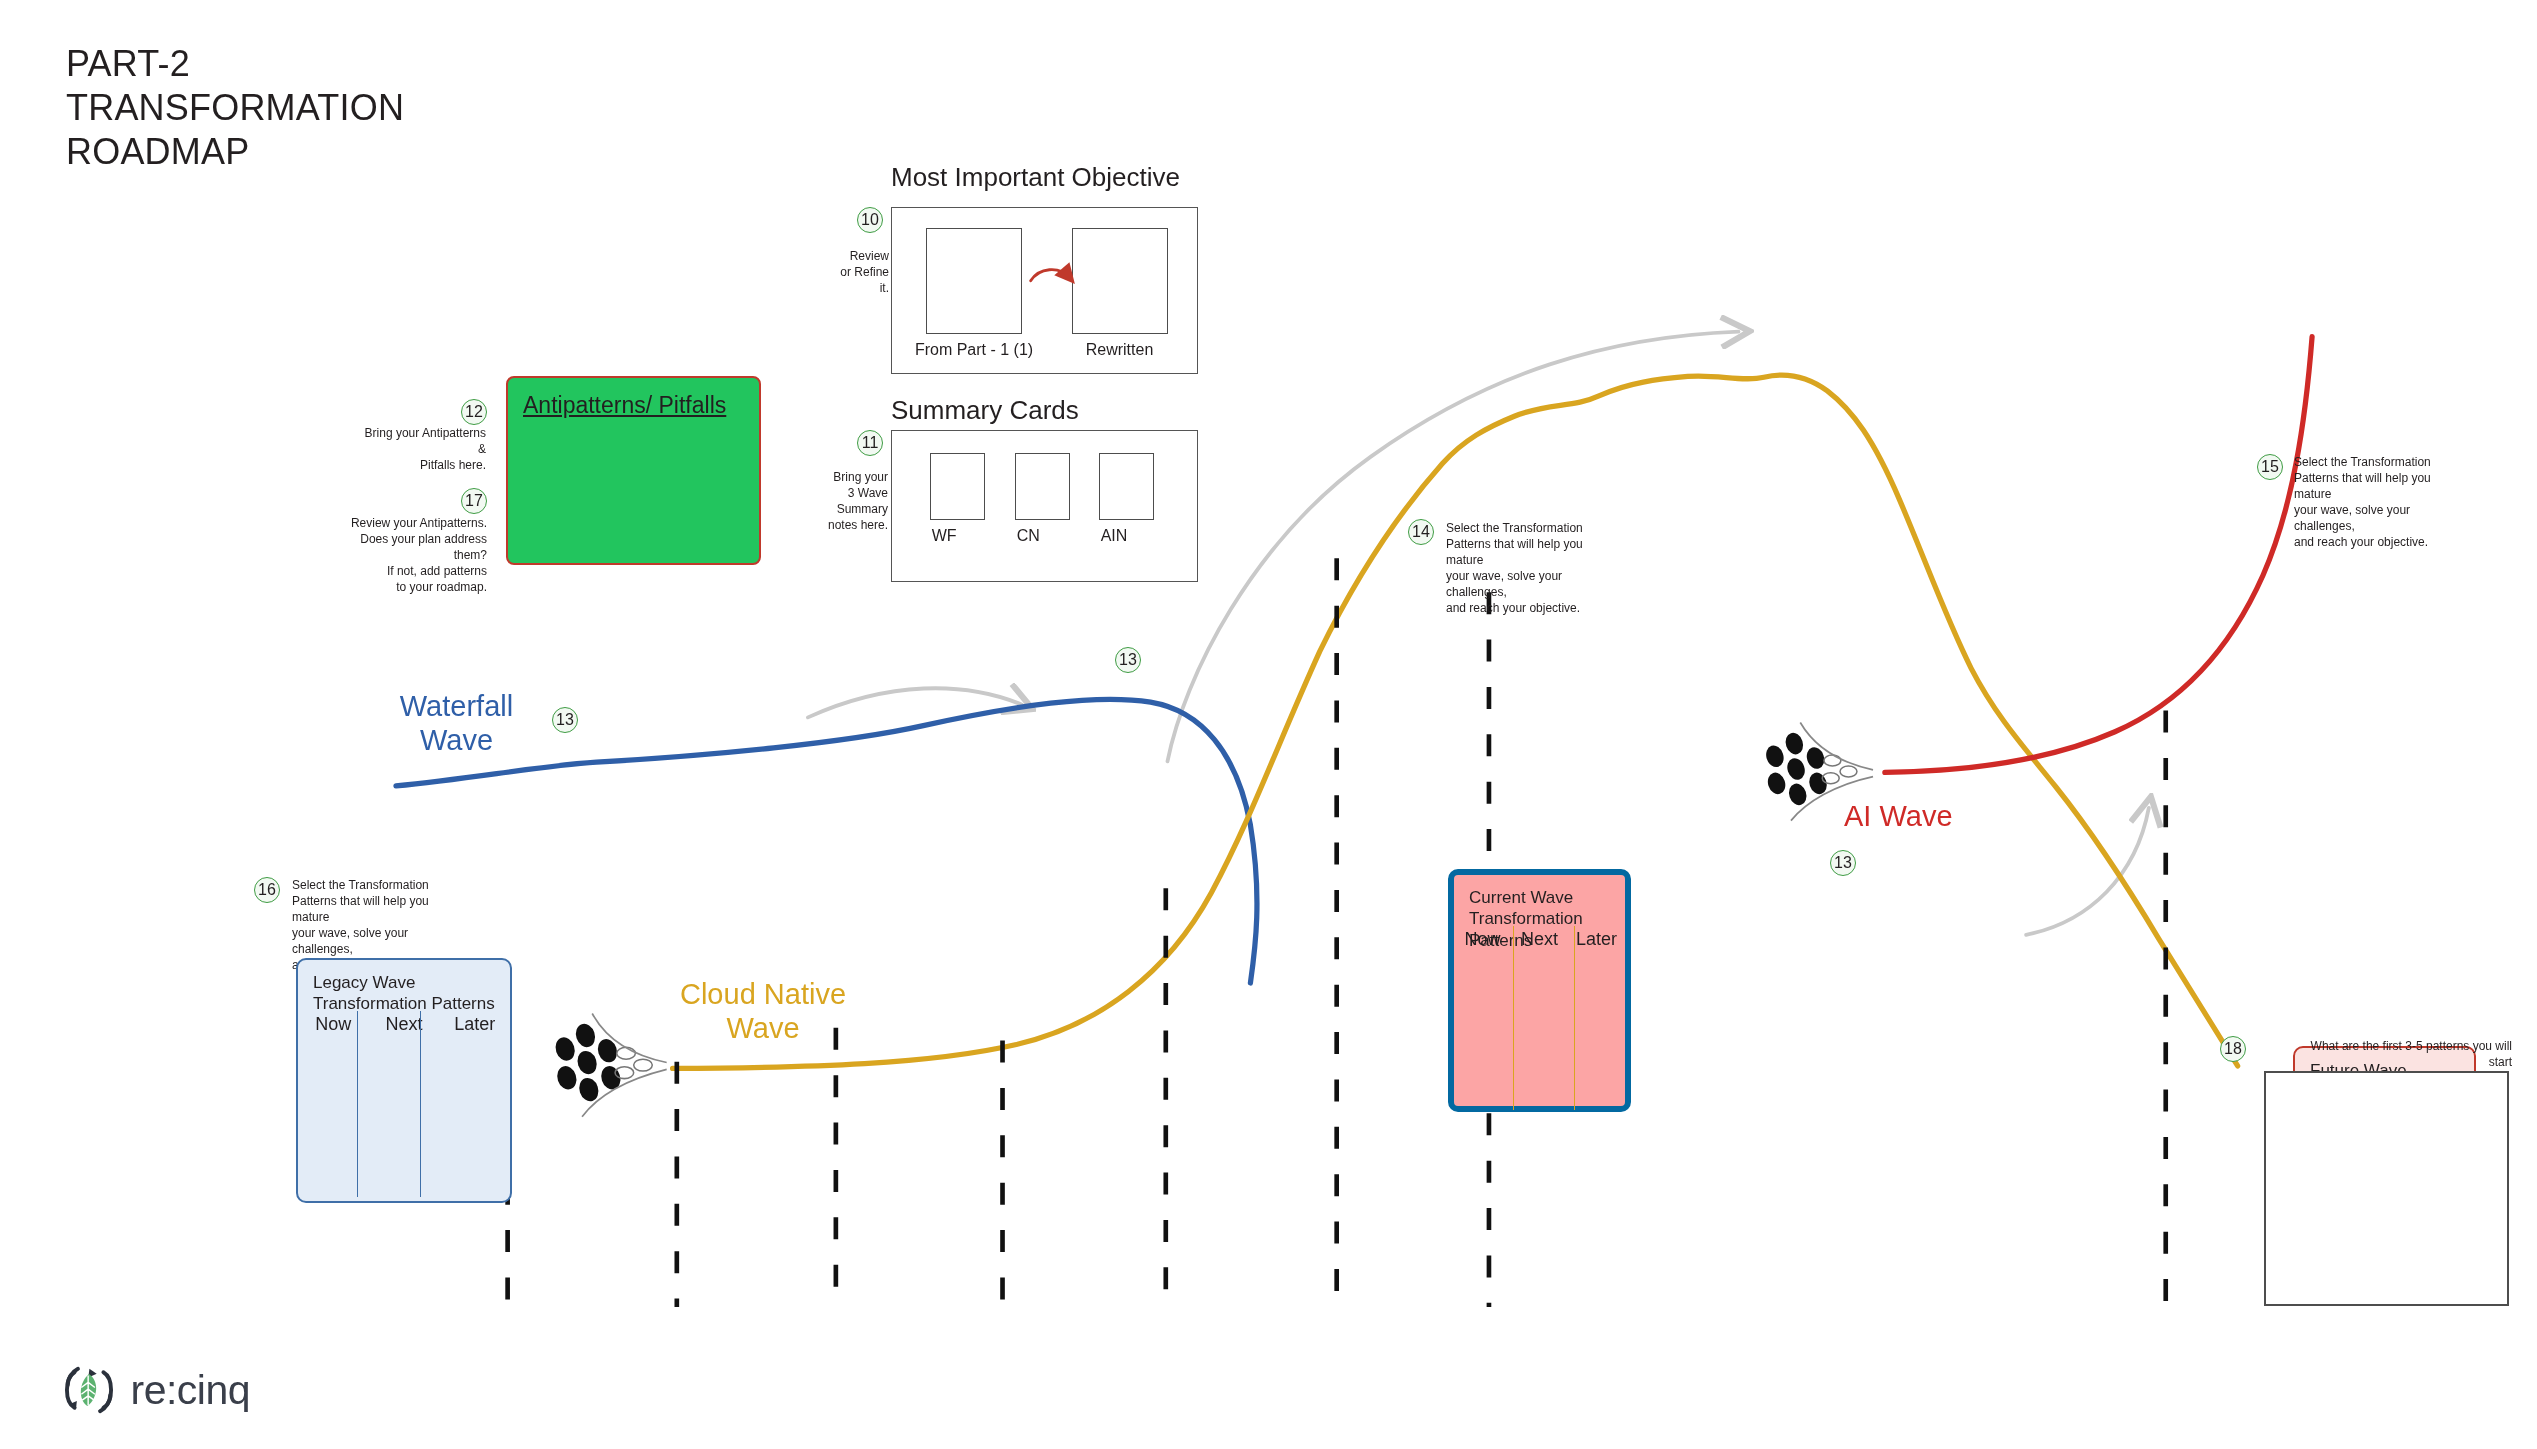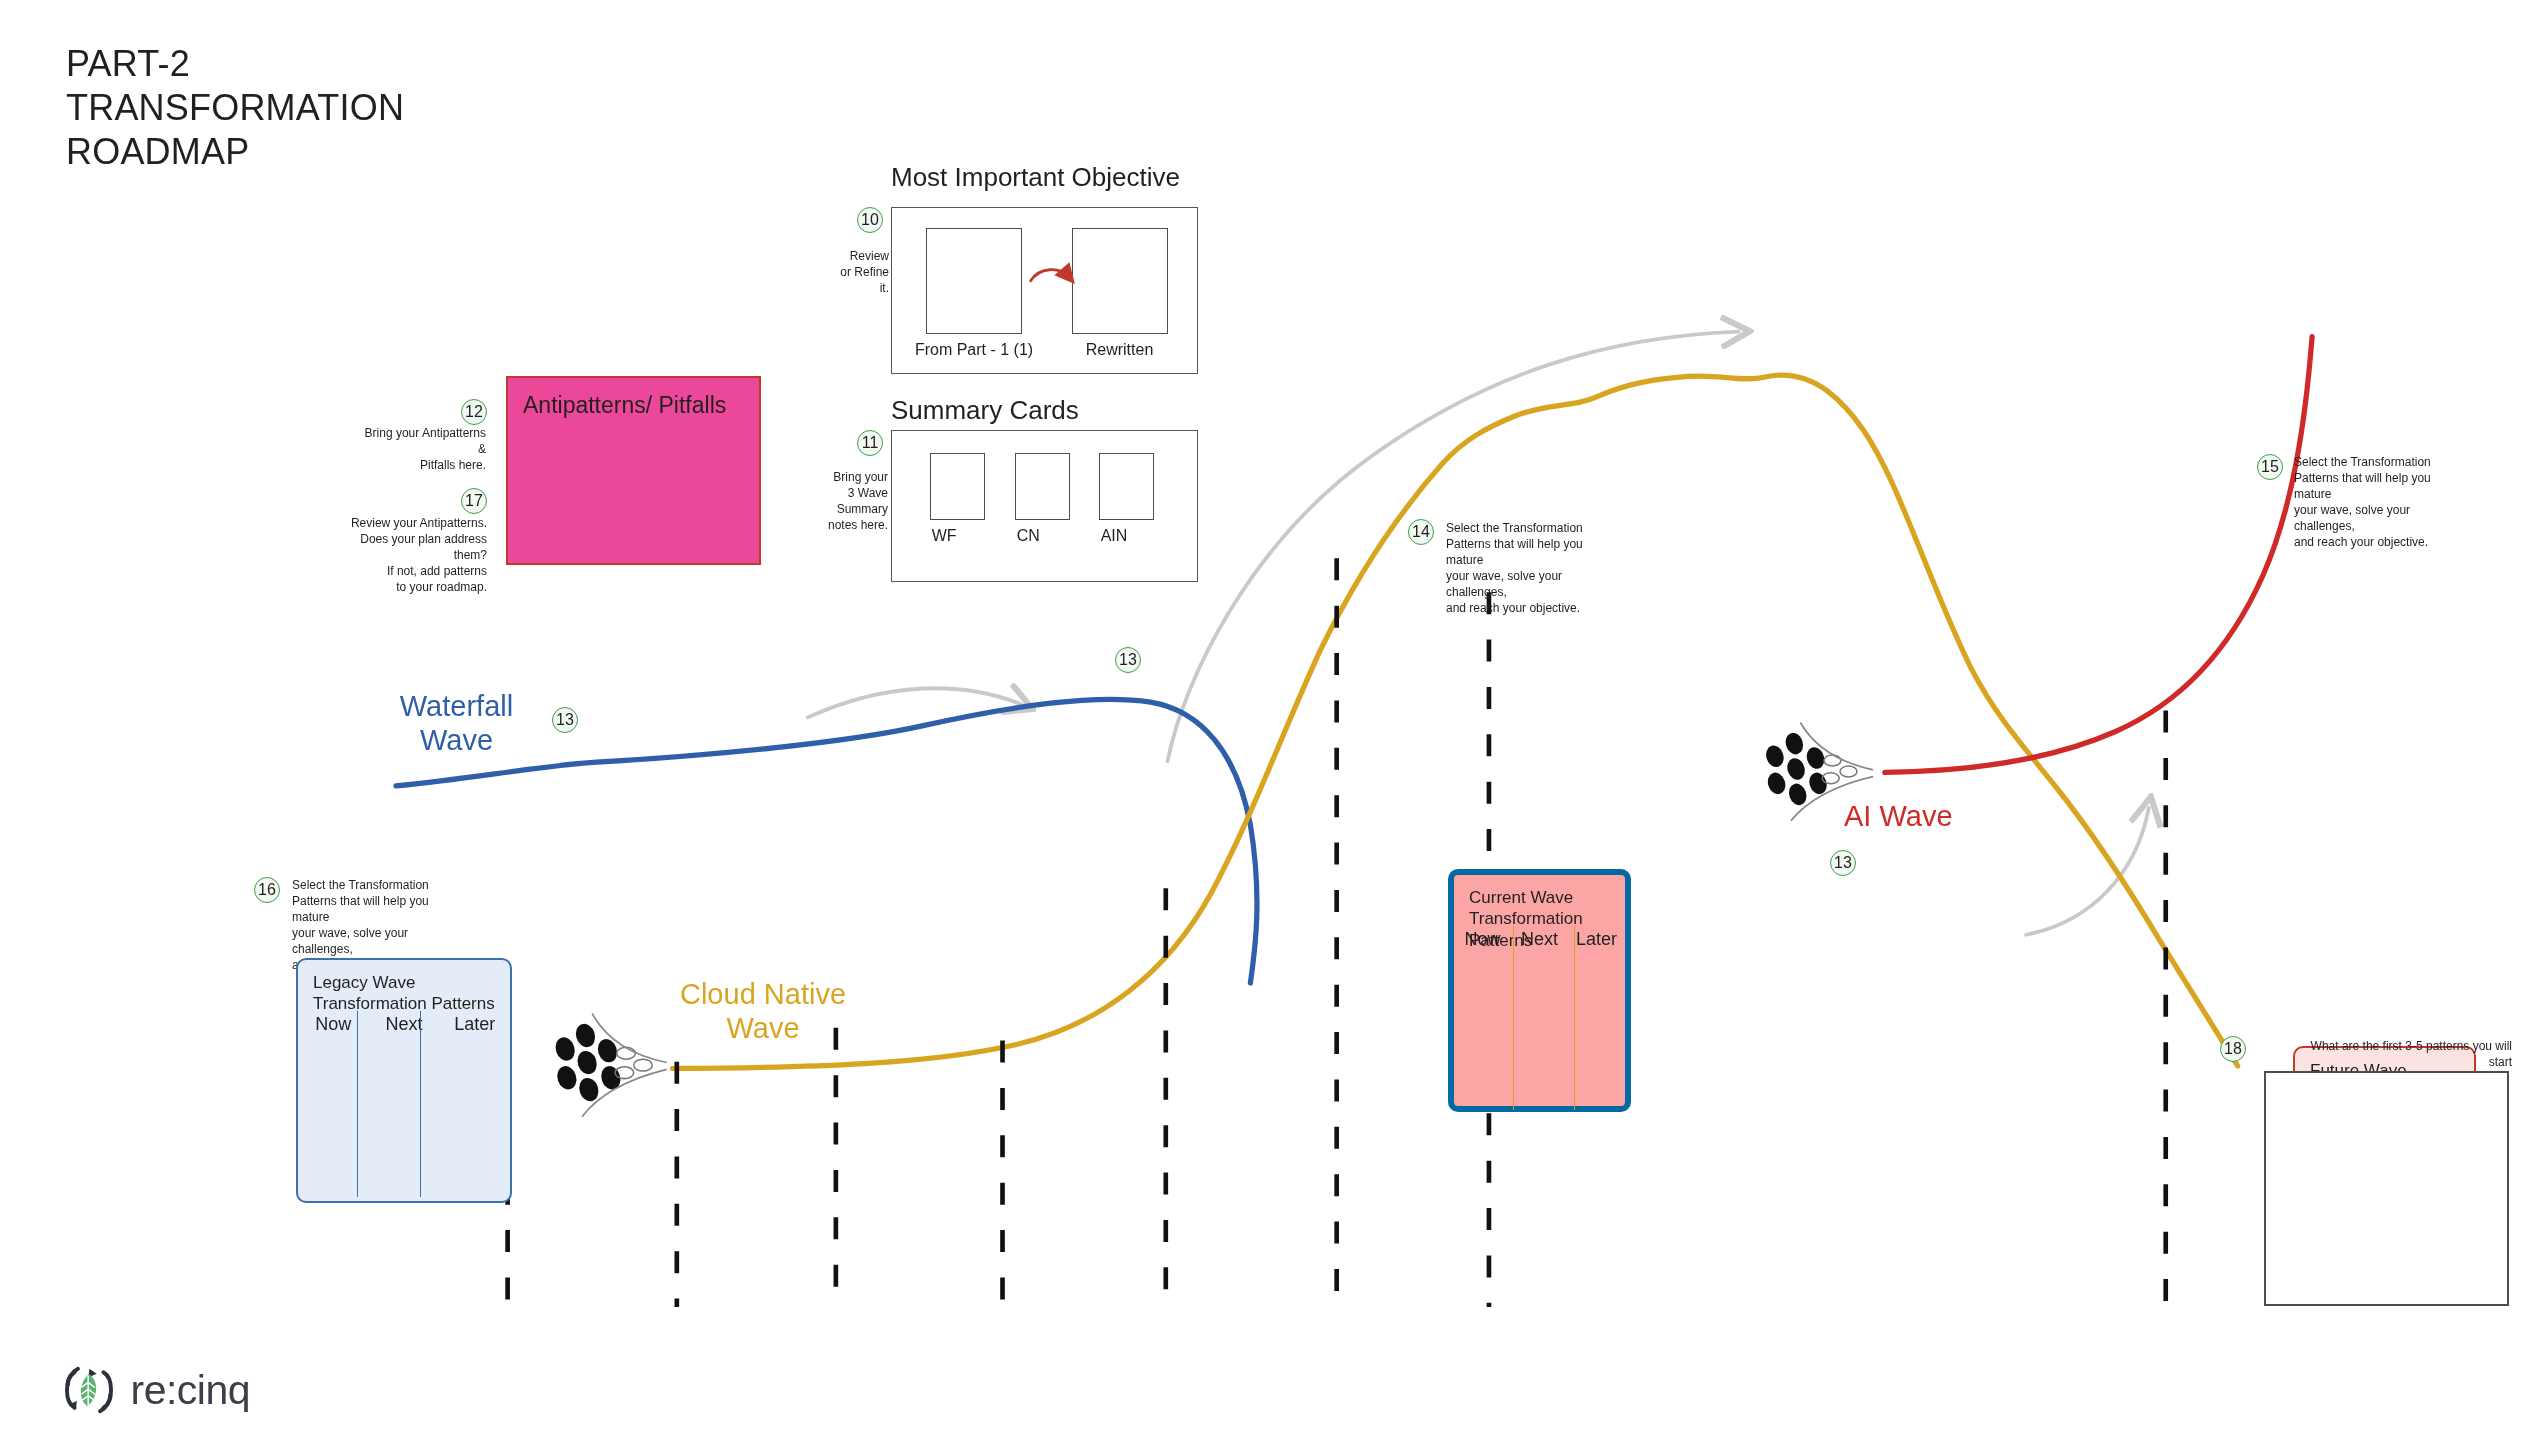--- a/index.html
+++ b/index.html
@@ -72,24 +72,25 @@
   }
   .slot-label{
     font-size:16px;
     text-align:center;
     color:#231f20;
     white-space:nowrap;
   }
 
   
   #antipatterns-card{
-    background:#ec4899;
+    background:#22c55e;
     border:2.2px solid #c0392b;
-    border-radius:0;
-    box-sizing:border-box;
+    border-radius:8px;
+    box-sizing:border-box;
+    text-decoration:underline;
   }
   #antipatterns-title{
     font-size:23px;
     color:#231f20;
     padding:14.4px 0 0 15px;
   }
 
   
   .wave-card{
     border-radius:10px;

